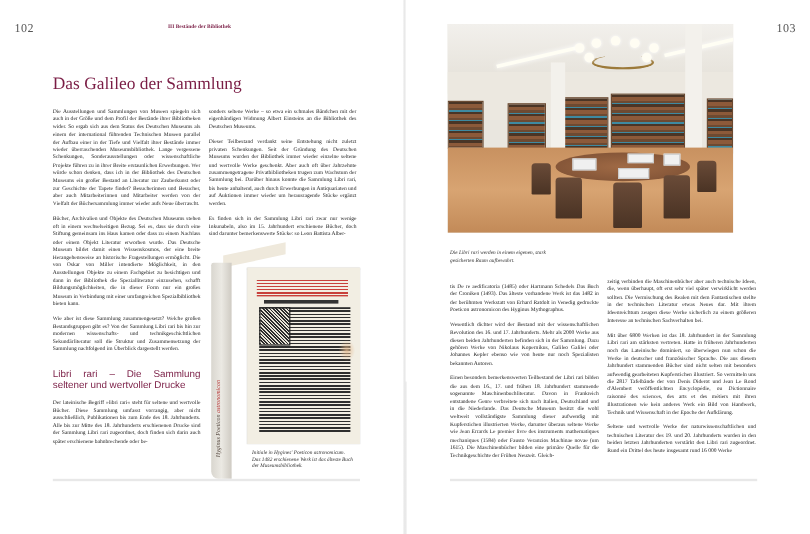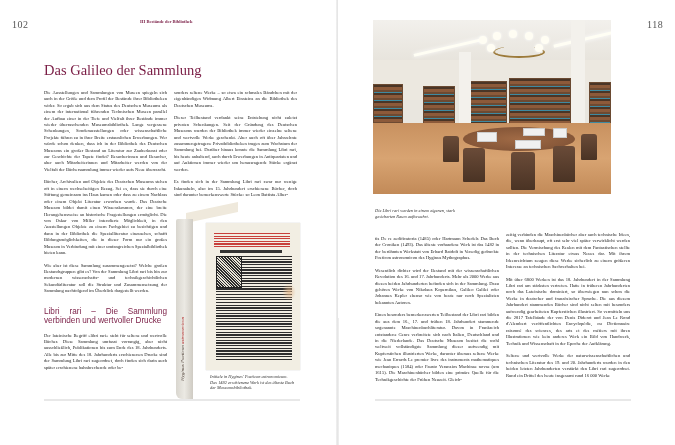--- a/index.html
+++ b/index.html
@@ -65,21 +65,21 @@
 
 <div class="page left">
   <div class="pnum" style="left:12px;">102</div>
   <div class="running-head">III Bestände der Bibliothek</div>
   <h1 class="section">Das Galileo der Sammlung</h1>
 
   <div class="col" style="left:44px; top:90px; width:123px;">
     <p>Die Ausstellungen und Sammlungen von Museen spiegeln sich auch in der Größe und dem Profil der Bestände ihrer Bibliotheken wider. So ergab sich aus dem Status des Deutschen Museums als einem der international führenden Technischen Museen parallel der Aufbau einer in der Tiefe und Vielfalt ihrer Bestände immer wieder überraschenden Museumsbibliothek. Lange vergessene Schenkungen, Sonderausstellungen oder wissenschaftliche Projekte führen zu in ihrer Breite erstaunlichen Erwerbungen. Wer würde schon denken, dass ich in der Bibliothek des Deutschen Museums ein großer Bestand an Literatur zur Zauberkunst oder zur Geschichte der Tapete findet? Besucherinnen und Besucher, aber auch Mitarbeiterinnen und Mitarbeiter werden von der Vielfalt der Büchersammlung immer wieder aufs Neue überrascht.</p>
     <p>Bücher, Archivalien und Objekte des Deutschen Museums stehen oft in einem wechselseitigen Bezug. Sei es, dass sie durch eine Stiftung gemeinsam ins Haus kamen oder dass zu einem Nachlass oder einem Objekt Literatur erworben wurde. Das Deutsche Museum bildet damit einen Wissenskosmos, der eine breite Herangehensweise an historische Fragestellungen ermöglicht. Die von Oskar von Miller intendierte Möglichkeit, in den Ausstellungen Objekte zu einem Fachgebiet zu besichtigen und dann in der Bibliothek die Spezialliteratur einzusehen, schafft Bildungsmöglichkeiten, die in dieser Form nur ein großes Museum in Verbindung mit einer umfangreichen Spezialbibliothek bieten kann.</p>
     <p>Wie aber ist diese Sammlung zusammengesetzt? Welche großen Bestandsgruppen gibt es? Von der Sammlung Libri rari bis hin zur modernen wissenschafts- und technikgeschichtlichen Sekundärliteratur soll die Struktur und Zusammensetzung der Sammlung nachfolgend im Überblick dargestellt werden.</p>
-    <h2 class="sub">Libri rari – Die Sammlung verbinden und wertvoller Drucke</h2>
+    <h2 class="sub">Libri rari – Die Sammlung seltener und wertvoller Drucke</h2>
     <p>Der lateinische Begriff »libri rari« steht für seltene und wertvolle Bücher. Diese Sammlung umfasst vorrangig, aber nicht ausschließlich, Publikationen bis zum Ende des 18. Jahrhunderts. Alle bis zur Mitte des 18. Jahrhunderts erschienenen Drucke sind der Sammlung Libri rari zugeordnet, doch finden sich darin auch später erschienene bahnbrechende oder be-</p>
   </div>
 
   <div class="col" style="left:174px; top:90px; width:123px;">
     <p>sonders seltene Werke – so etwa ein schmales Bändchen mit der eigenhändigen Widmung Albert Einsteins an die Bibliothek des Deutschen Museums.</p>
     <p>Dieser Teilbestand verdankt seine Entstehung nicht zuletzt privaten Schenkungen. Seit der Gründung des Deutschen Museums wurden der Bibliothek immer wieder einzelne seltene und wertvolle Werke geschenkt. Aber auch oft über Jahrzehnte zusammengetragene Privatbibliotheken trugen zum Wachstum der Sammlung bei. Darüber hinaus konnte die Sammlung Libri rari, bis heute anhaltend, auch durch Erwerbungen in Antiquariaten und auf Auktionen immer wieder um herausragende Stücke ergänzt werden.</p>
     <p>Es finden sich in der Sammlung Libri rari zwar nur wenige Inkunabeln, also im 15. Jahrhundert erschienene Bücher, doch sind darunter bemerkenswerte Stücke: so Leon Battista Alber-</p>
   </div>
 
   <div class="book">
@@ -99,21 +99,21 @@
     </div>
   </div>
   <div class="caption" style="left:210px; top:374px; width:85px;">Initiale in Hygines' Poeticon astronomicum. Das 1482 erschienene Werk ist das älteste Buch der Museumsbibliothek.</div>
 
   <div class="footer-rule" style="left:44px; width:256px;"></div>
 </div>
 
 <div class="gutter"></div>
 
 <div class="page right">
-  <div class="pnum" style="left:309px;">118</div>
+  <div class="pnum" style="left:309px;">103</div>
 </div>
 
 <div class="photo">
   <div class="ceiling"></div>
   <div class="light" style="left:40px; top:26px; width:70px;"></div>
   <div class="light" style="left:180px; top:18px; width:60px;"></div>
   <div class="wall"></div>
   <div class="shelf" style="left:0; top:64px; width:28px; height:38px;"></div>
   <div class="shelf" style="left:50px; top:66px; width:30px; height:38px;"></div>
   <div class="shelf" style="left:90px; top:61px; width:42px; height:45px;"></div>

